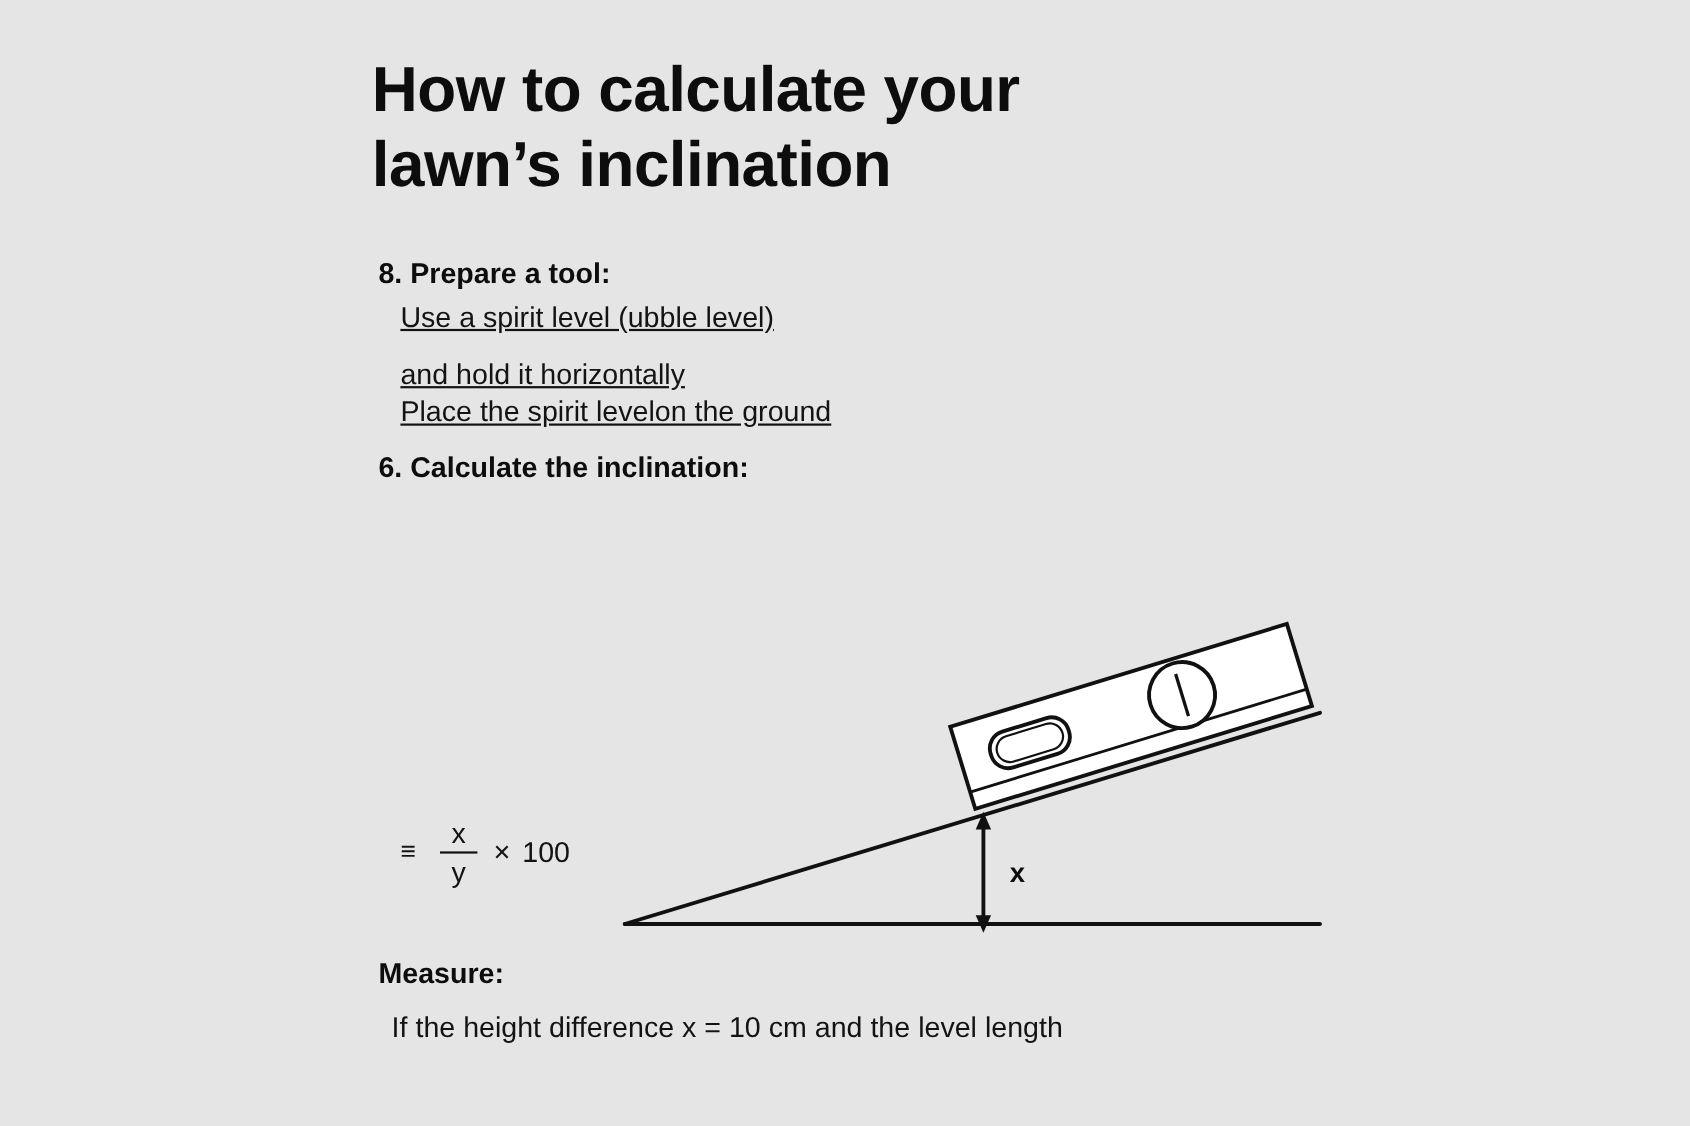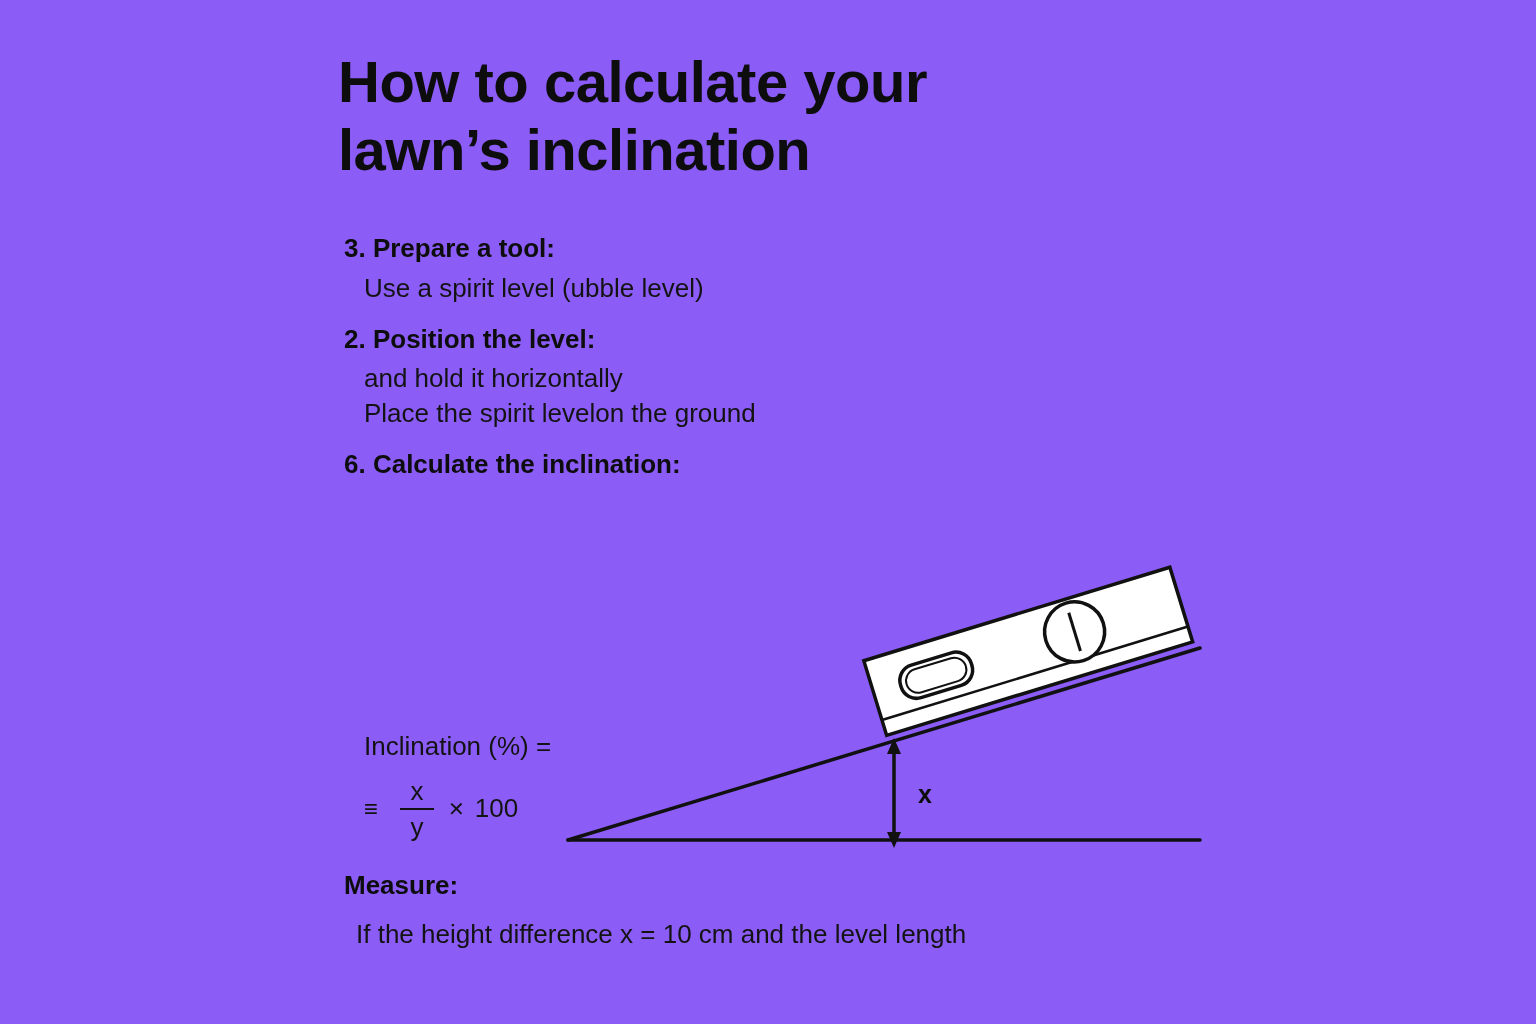--- a/index.html
+++ b/index.html
@@ -11,21 +11,21 @@
     height: 1024px;
     background: #fdfdfd;
     font-family: "Liberation Sans", sans-serif;
     color: #111111;
     overflow: hidden;
     position: relative;
   }
   .page {
     position: absolute;
     inset: 0;
-    background: #8b5cf6;
+    background: #e5e5e5;
   }
   .title {
     position: absolute;
     left: 338px;
     top: 48px;
     width: 760px;
     font-size: 58px;
     font-weight: 700;
     line-height: 1.18;
     letter-spacing: -0.5px;
@@ -50,20 +50,21 @@
   .step-body {
     font-size: 26px;
     font-weight: 400;
     color: #131313;
     line-height: 1.32;
     padding-left: 20px;
     margin-top: 6px;
   }
   .step-body .line {
     display: block;
+    text-decoration: underline;
   }
   .formula-wrap {
     position: absolute;
     left: 364px;
     top: 730px;
     width: 420px;
   }
   .formula-lead {
     font-size: 26px;
     line-height: 1.3;
@@ -145,43 +146,41 @@
 </head>
 <body>
 
 <div class="page">
 
   <div class="title">How to calculate your lawn’s inclination</div>
 
   <div class="steps">
 
     <div class="step">
-      <div class="step-head">3. Prepare a tool:</div>
+      <div class="step-head">8. Prepare a tool:</div>
       <div class="step-body">
         <span class="line">Use a spirit level (ubble level)</span>
       </div>
     </div>
 
     <div class="step">
-      <div class="step-head">2. Position the level:</div>
       <div class="step-body">
         <span class="line">and hold it horizontally</span>
         <span class="line">Place the spirit levelon the ground</span>
       </div>
     </div>
 
 
     <div class="step">
       <div class="step-head">6. Calculate the inclination:</div>
     </div>
 
   </div>
 
   <div class="formula-wrap">
-    <div class="formula-lead">Inclination (%) =</div>
     <div class="formula-row">
       <span class="eq-sym">≡</span>
       <span class="frac">
         <span class="num">x</span>
         <span class="bar"></span>
         <span class="den">y</span>
       </span>
       <span class="times">✕</span>
       <span>100</span>
     </div>

